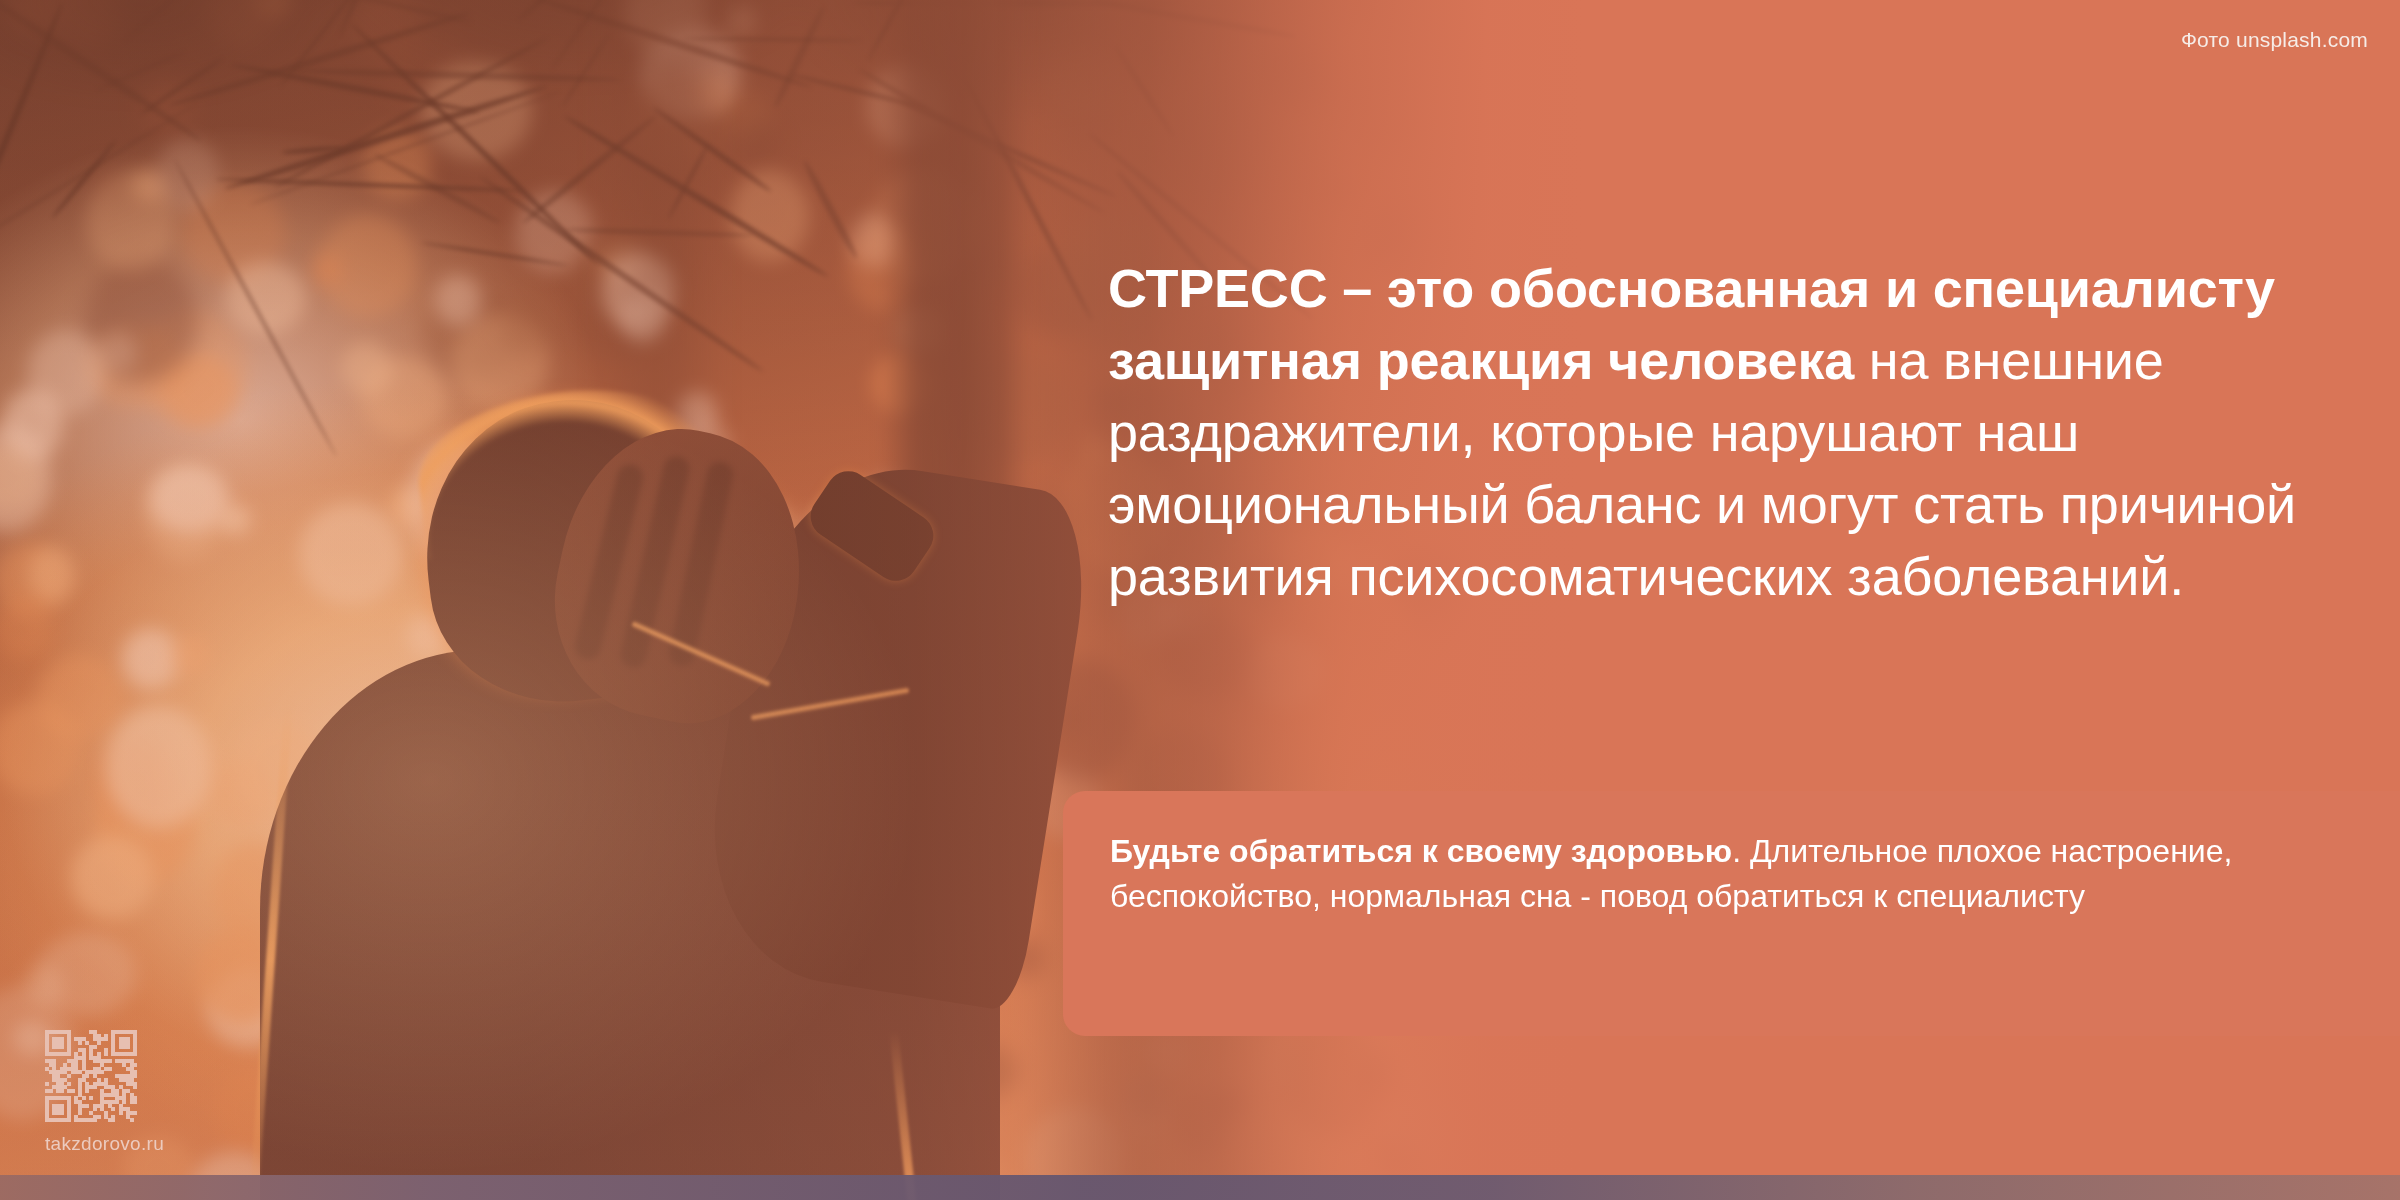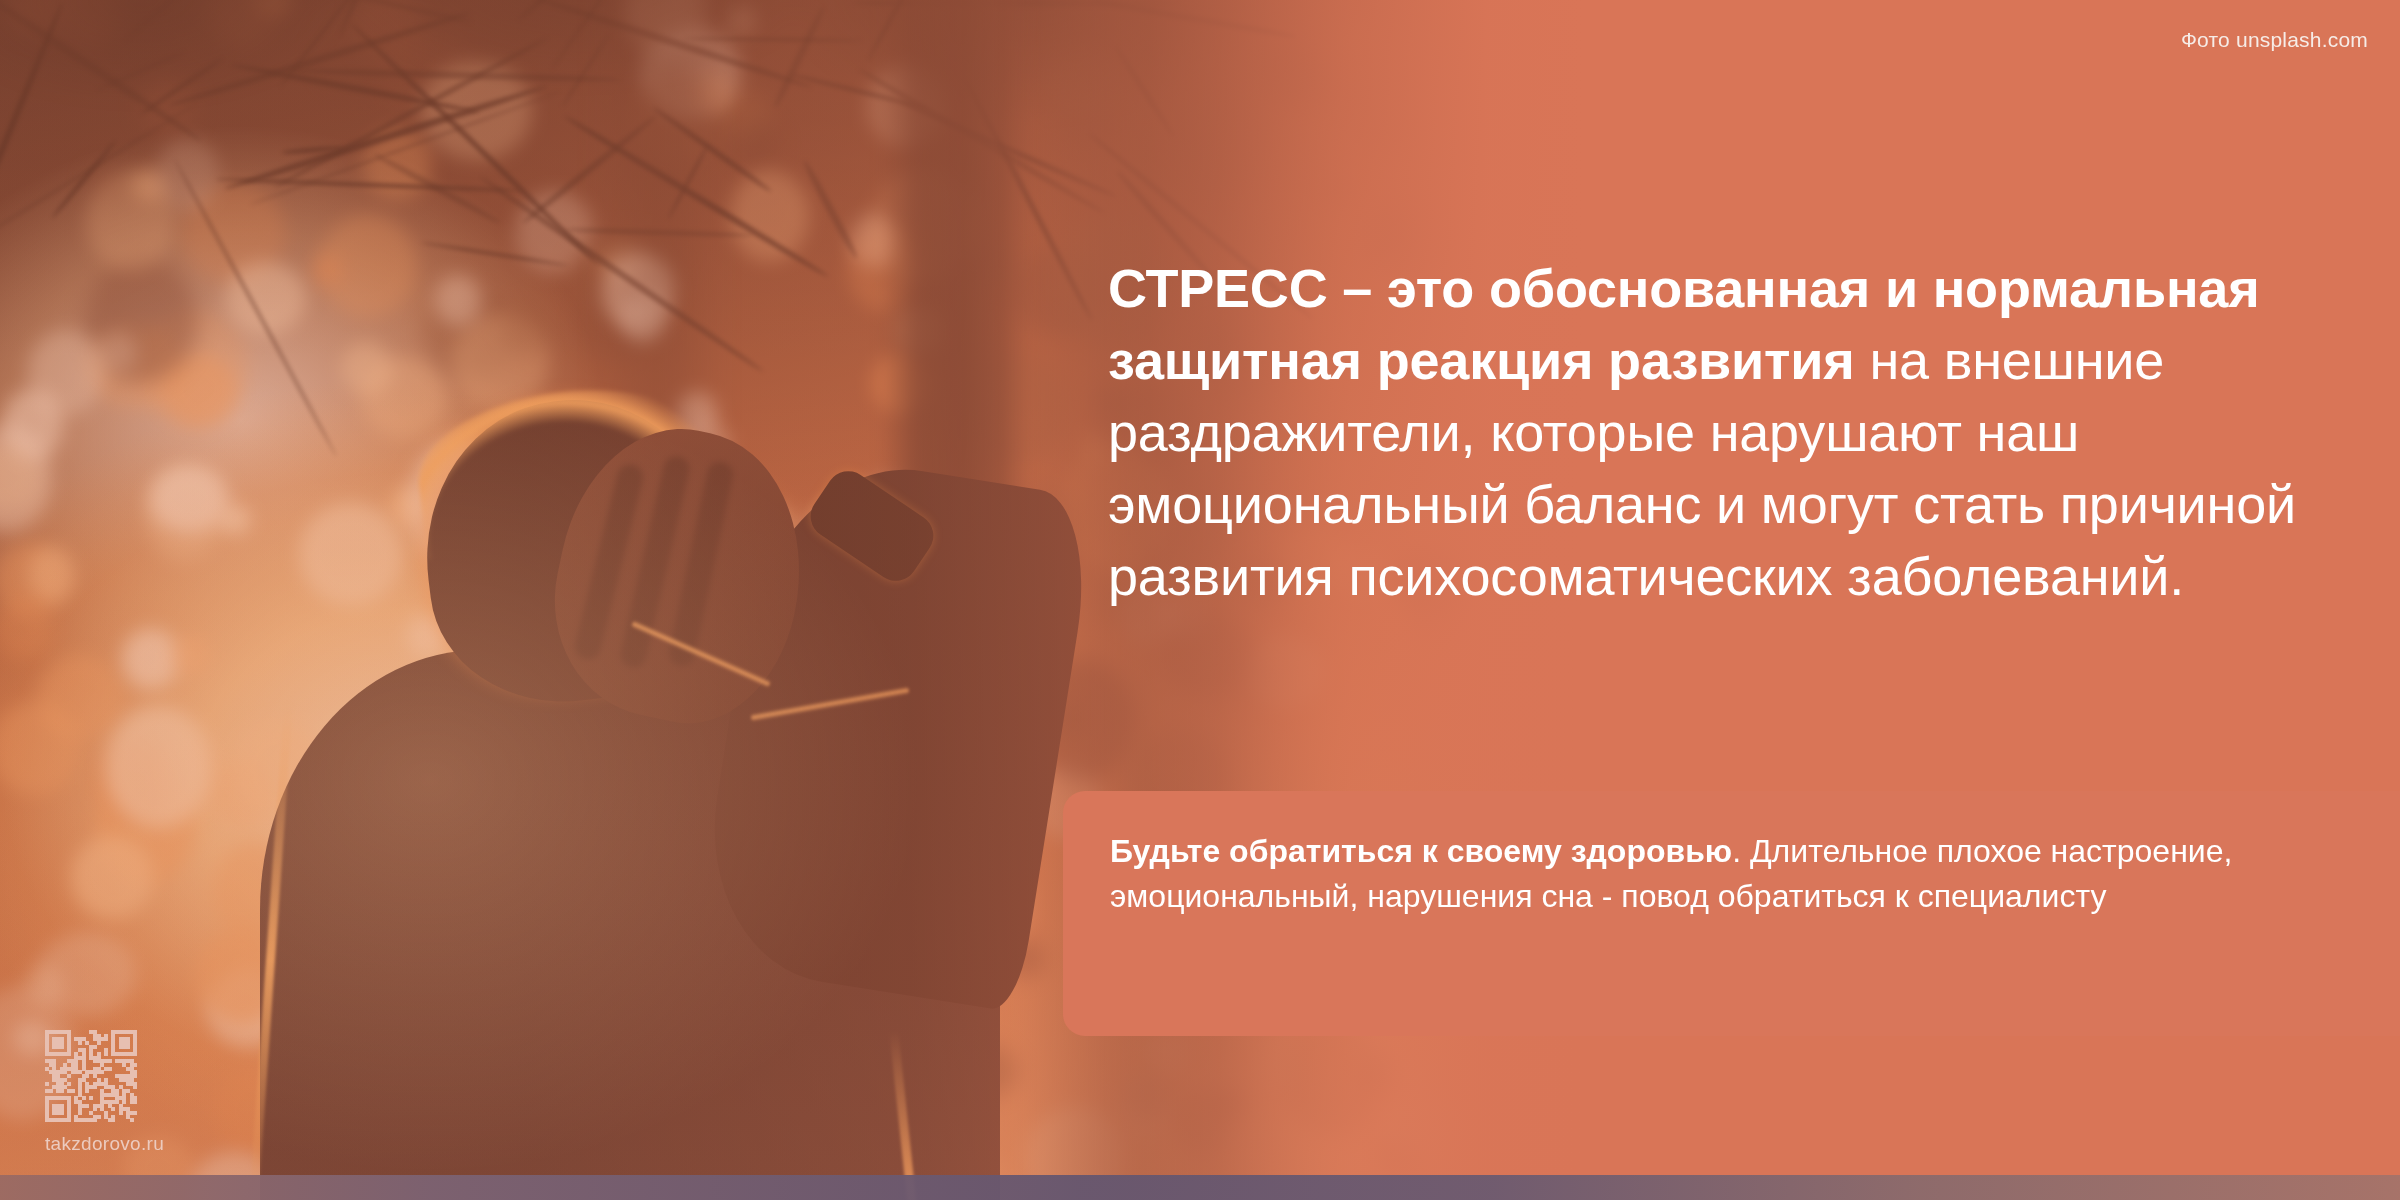--- a/index.html
+++ b/index.html
@@ -476,26 +476,26 @@
     <div class="haze"></div>
   </div>
 
   <div class="overlay"></div>
 
   <div class="bottom-strip"></div>
 
   <div class="credit">Фото unsplash.com</div>
 
   <div class="headline">
-    <span class="strong">СТРЕСС – это обоснованная и нормальная защитная реакция развития</span><span class="normal"> на внешние раздражители, которые нарушают наш эмоциональный баланс и могут стать причиной развития психосоматических заболеваний.</span>
+    <span class="strong">СТРЕСС – это обоснованная и специалисту защитная реакция человека</span><span class="normal"> на внешние раздражители, которые нарушают наш эмоциональный баланс и могут стать причиной развития психосоматических заболеваний.</span>
   </div>
 
   <div class="callout">
     <div class="callout-text">
-      <span class="b">Будьте обратиться к своему здоровью</span><span>. Длительное плохое настроение, эмоциональный, нарушения сна - повод обратиться к специалисту</span>
+      <span class="b">Будьте обратиться к своему здоровью</span><span>. Длительное плохое настроение, беспокойство, нормальная сна - повод обратиться к специалисту</span>
     </div>
   </div>
 
   <div class="logo-block">
     <div class="qr" id="qr">
         <i style="left: 0px; top: 0px; width: 4px; height: 4px;"></i>
         <i style="left: 3.68px; top: 0px; width: 4px; height: 4px;"></i>
         <i style="left: 7.36px; top: 0px; width: 4px; height: 4px;"></i>
         <i style="left: 11.04px; top: 0px; width: 4px; height: 4px;"></i>
         <i style="left: 14.72px; top: 0px; width: 4px; height: 4px;"></i>

